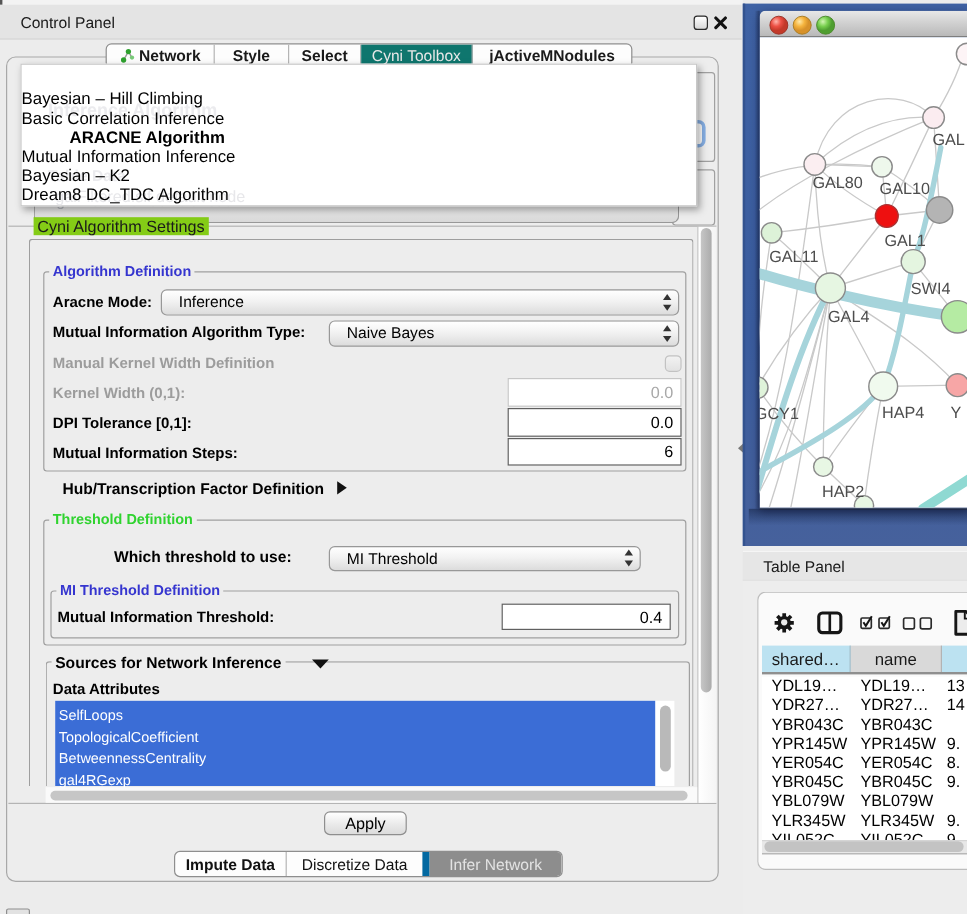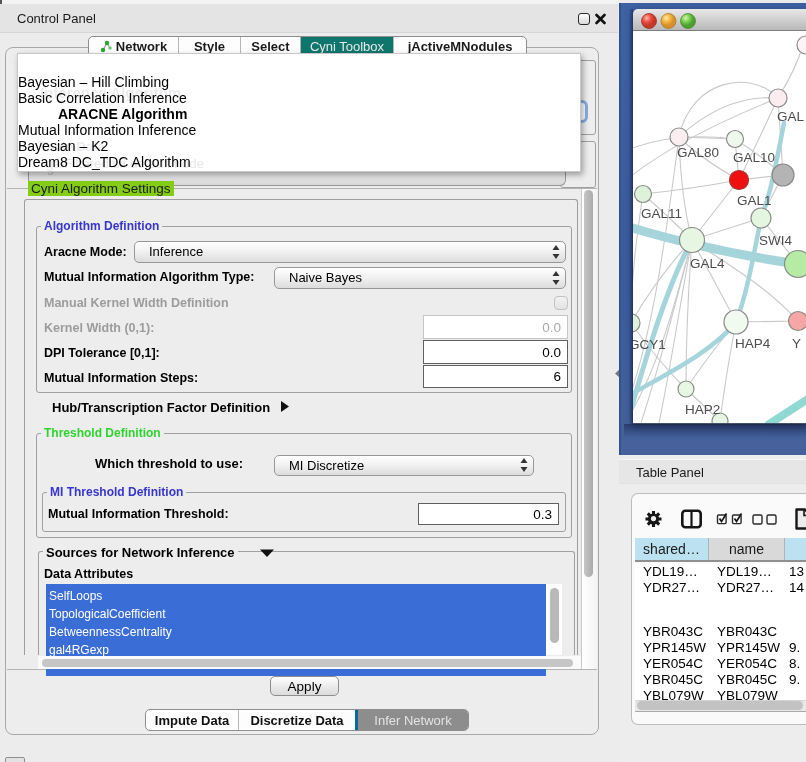--- a/index.html
+++ b/index.html
@@ -97,52 +97,52 @@
   <div class="abs lbl" style="left:52px;top:400px;font-size:13px;">Hub/Transcription Factor Definition</div>
   <svg class="abs" style="left:279px;top:400px;" width="12" height="13" viewBox="0 0 12 13">
     <path d="M2 1 L10 6.5 L2 12 Z" fill="#111"></path>
   </svg>
 
   <div class="abs groupbox" style="left:36px;top:433px;width:536px;height:105px;"></div>
   <div class="abs" style="left:41px;top:426px;background:#ededed;padding:0 3px;font-size:12px;font-weight:bold;color:#2fd32f;">Threshold Definition</div>
 
   <div class="abs lbl" style="left:95px;top:456px;font-size:13px;">Which threshold to use:</div>
   <div class="abs combo" style="left:274px;top:455px;width:260px;height:21px;"></div>
-  <div class="abs" style="left:289px;top:458px;font-size:13px;color:#000;">MI Discretize</div>
+  <div class="abs" style="left:289px;top:458px;font-size:13px;color:#000;">MI Threshold</div>
   <svg class="abs" style="left:519px;top:457px;" width="10" height="16" viewBox="0 0 10 16">
     <path d="M5 1 L8.5 6 L1.5 6 Z" fill="#333"></path>
       <path d="M5 15 L8.5 10 L1.5 10 Z" fill="#333"></path>
   </svg>
 
   <div class="abs groupbox" style="left:42px;top:492px;width:524px;height:40px;"></div>
   <div class="abs" style="left:47px;top:485px;background:#ededed;padding:0 3px;font-size:12px;font-weight:bold;color:#3535cf;">MI Threshold Definition</div>
   <div class="abs lbl" style="left:48px;top:507px;">Mutual Information Threshold:</div>
-  <div class="abs fld" style="left:418px;top:503px;width:141px;height:22px;padding:3px 6px 0 0;">0.3</div>
+  <div class="abs fld" style="left:418px;top:503px;width:141px;height:22px;padding:3px 6px 0 0;">0.4</div>
 
   <div class="abs" style="left:38px;top:551px;width:537px;height:104px;border:1px solid #a0a0a0;border-bottom:none;border-radius:3px 3px 0 0;"></div>
   <div class="abs" style="left:43px;top:545px;background:#ededed;padding:0 3px;font-size:13px;font-weight:bold;color:#000;">Sources for Network Inference</div>
   <svg class="abs" style="left:259px;top:548px;" width="16" height="10" viewBox="0 0 16 10">
     <path d="M1 1.5 L15 1.5 L8 9 Z" fill="#111"></path>
   </svg>
   <div class="abs lbl" style="left:44px;top:567px;">Data Attributes</div>
 
   <div class="abs" style="left:46px;top:584px;width:516px;height:71px;background:#fff;"></div>
-  <div class="abs" style="left:46px;top:584px;width:500px;height:92px;background:#3b6dd6;color:#fff;font-size:12px;padding:3px 0 0 3px;line-height:18px;">
+  <div class="abs" style="left:46px;top:584px;width:500px;height:71px;background:#3b6dd6;color:#fff;font-size:12px;padding:3px 0 0 3px;line-height:18px;">
     SelfLoops<br>TopologicalCoefficient<br>BetweennessCentrality<br>gal4RGexp
   </div>
   <div class="abs" style="left:550px;top:588px;width:9px;height:55px;background:#b9b9b9;border-radius:5px;"></div>
 
   <div class="abs" style="left:38px;top:656px;width:543px;height:13px;background:#fafafa;"></div>
   <div class="abs" style="left:42px;top:659px;width:531px;height:8px;background:#c6c6c6;border-radius:4px;"></div>
 
   <div class="abs" style="left:270px;top:676px;width:69px;height:20px;background:linear-gradient(180deg,#ffffff,#e8e8e8 60%,#dcdcdc);border:1px solid #8e8e8e;border-radius:5px;text-align:center;font-size:13.5px;color:#000;padding-top:2px;">Apply</div>
 
   <div class="abs" style="left:145px;top:709px;width:324px;height:22px;background:#fdfdfd;border:1px solid #8e8e8e;border-radius:5px;overflow:hidden;display:flex;">
     <div style="width:93px;display:flex;align-items:center;justify-content:center;border-right:1px solid #b5b5b5;font-size:13px;font-weight:bold;color:#111;">Impute Data</div>
-    <div style="width:119px;display:flex;align-items:center;justify-content:center;border-right:3px solid #0369a1;font-size:13px;font-weight:bold;color:#111;">Discretize Data</div>
+    <div style="width:119px;display:flex;align-items:center;justify-content:center;border-right:6px solid #0369a1;font-size:13px;font-weight:normal;color:#111;">Discretize Data</div>
     <div style="flex:1;display:flex;align-items:center;justify-content:center;font-size:13px;color:#e3e3e3;background:#8d8d8d;">Infer Network</div>
   </div>
 
   <div class="abs" style="left:17px;top:53px;width:564px;height:119px;background:#ffffff;border:1px solid #c8c8c8;box-shadow:2px 3px 6px rgba(0,0,0,0.35);"></div>
   <div class="abs" style="left:40px;top:84px;font-size:15px;font-weight:bold;color:#ebebee;">Inference Algorithm</div>
   <div class="abs" style="left:40px;top:139px;font-size:13px;font-weight:bold;color:#ebebee;">Table Data</div>
   <div class="abs" style="left:46px;top:156px;font-size:13.5px;color:#e7e7ea;">galFiltered.sif default node</div>
   <div class="abs" style="left:18px;top:74px;font-size:14px;color:#000;line-height:16px;">
     Bayesian – Hill Climbing<br>
     Basic Correlation Inference<br>
@@ -313,21 +313,21 @@
       <div style="display:flex;">
           <span style="width:74px;padding-left:8px;">YDL19…</span>
           <span style="width:76px;padding-left:8px;">YDL19…</span>
           <span style="padding-left:4px;">13</span>
         </div>
       <div style="display:flex;">
           <span style="width:74px;padding-left:8px;">YDR27…</span>
           <span style="width:76px;padding-left:8px;">YDR27…</span>
           <span style="padding-left:4px;">14</span>
         </div>
-      <div style="display:flex;margin-top:28px;">
+      <div style="display:flex;">
           <span style="width:74px;padding-left:8px;">YBR043C</span>
           <span style="width:76px;padding-left:8px;">YBR043C</span>
           <span style="padding-left:4px;"></span>
         </div>
       <div style="display:flex;">
           <span style="width:74px;padding-left:8px;">YPR145W</span>
           <span style="width:76px;padding-left:8px;">YPR145W</span>
           <span style="padding-left:4px;">9.</span>
         </div>
       <div style="display:flex;">

